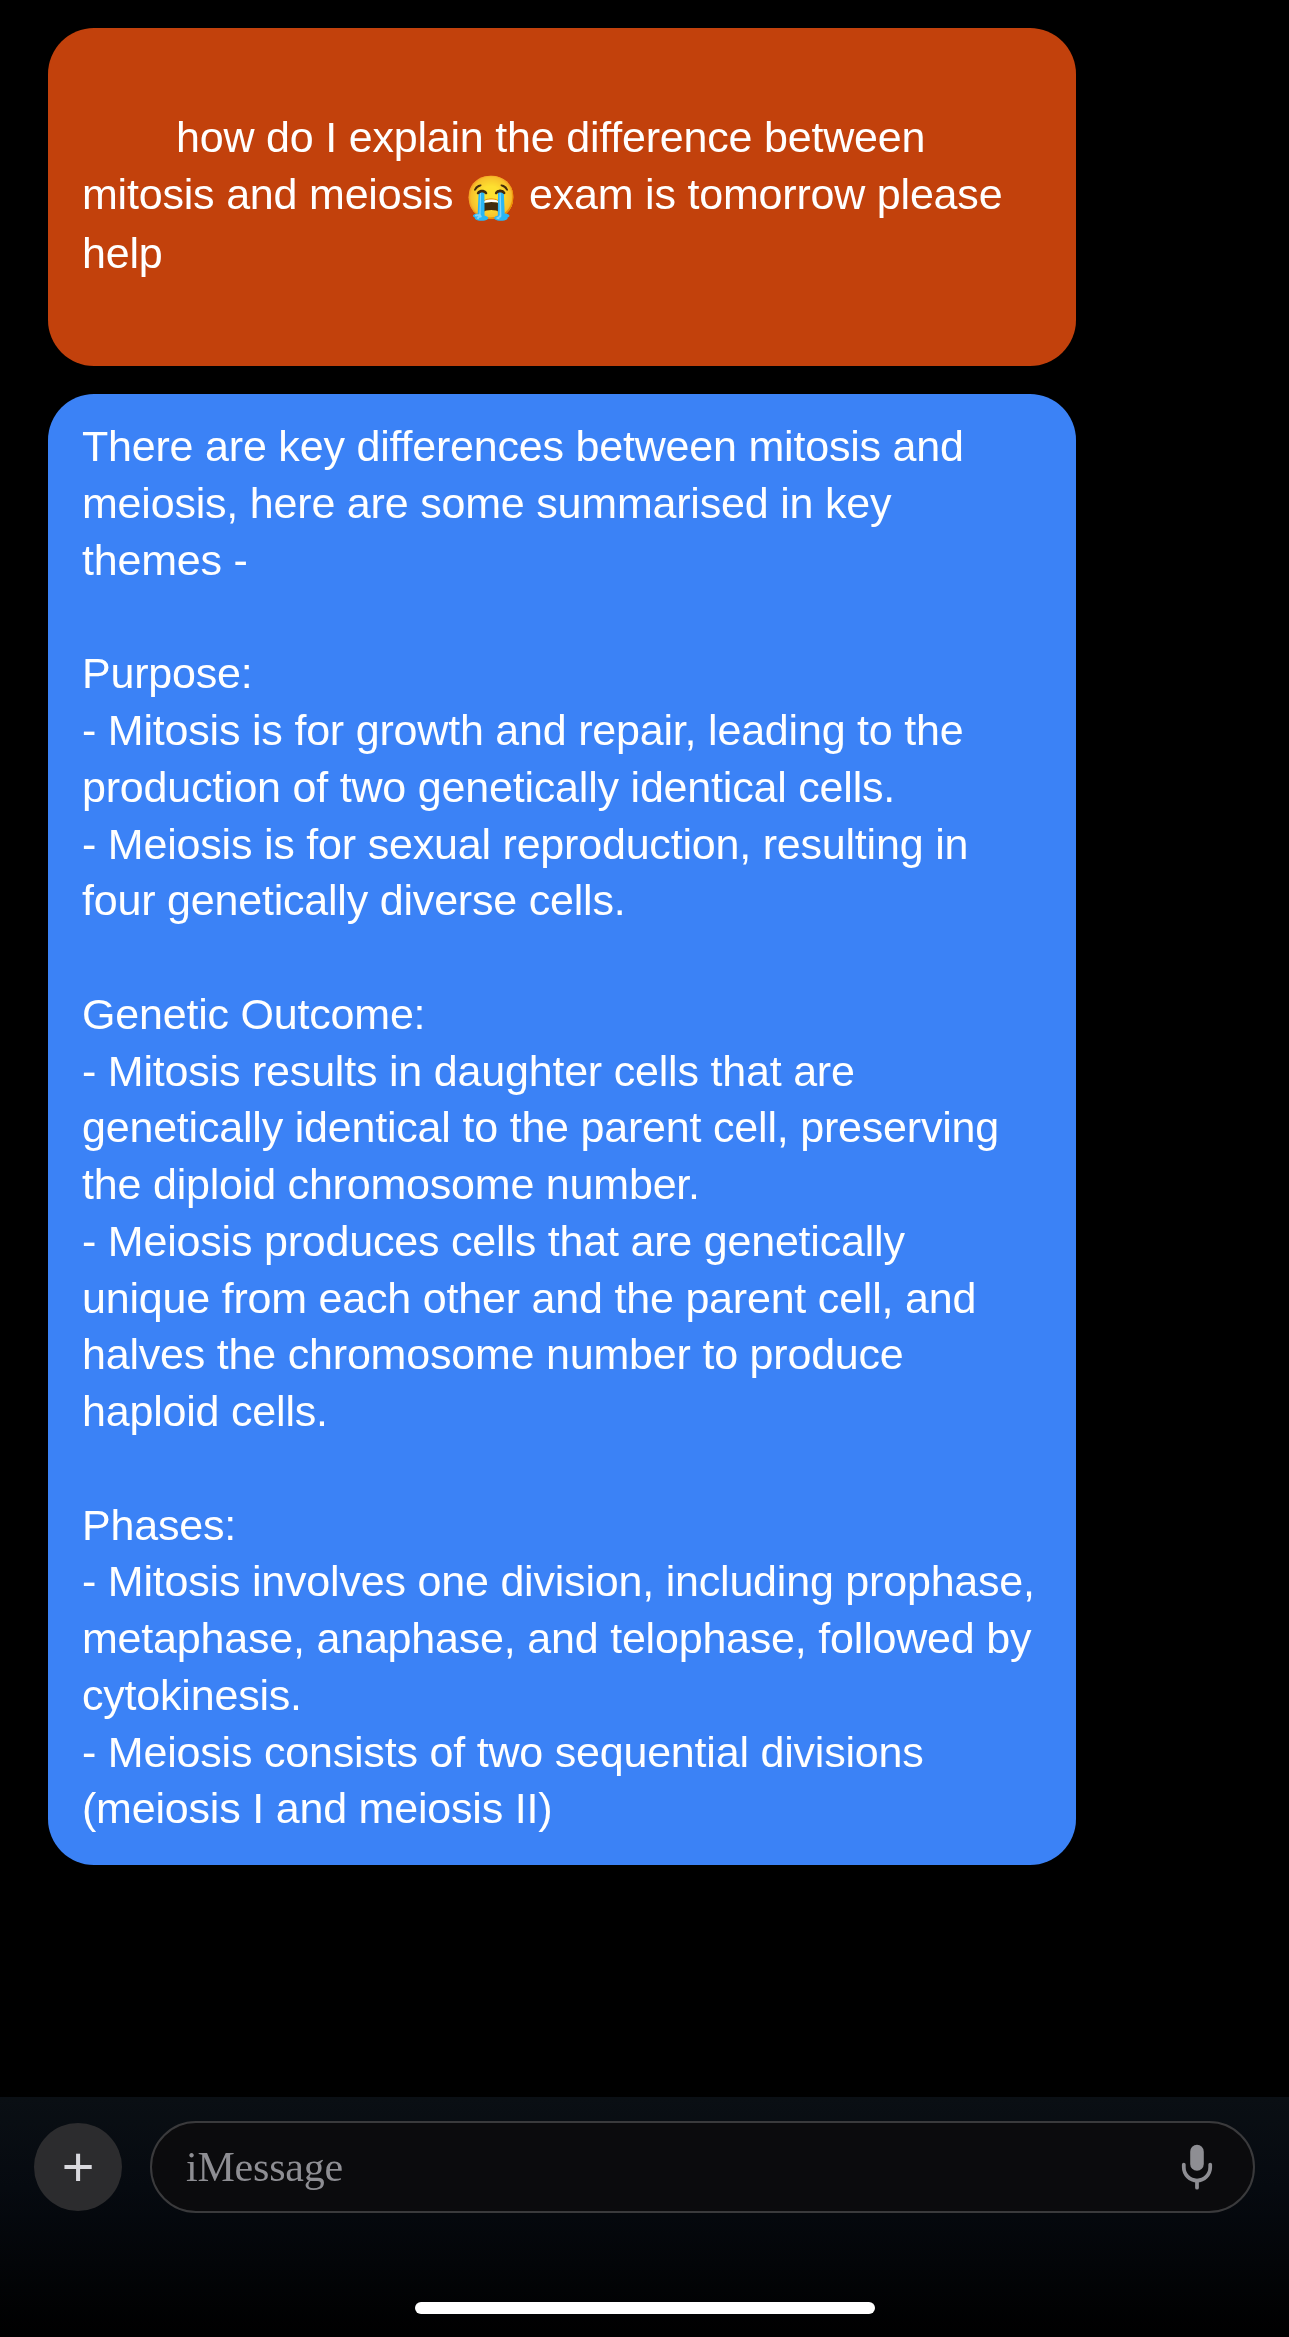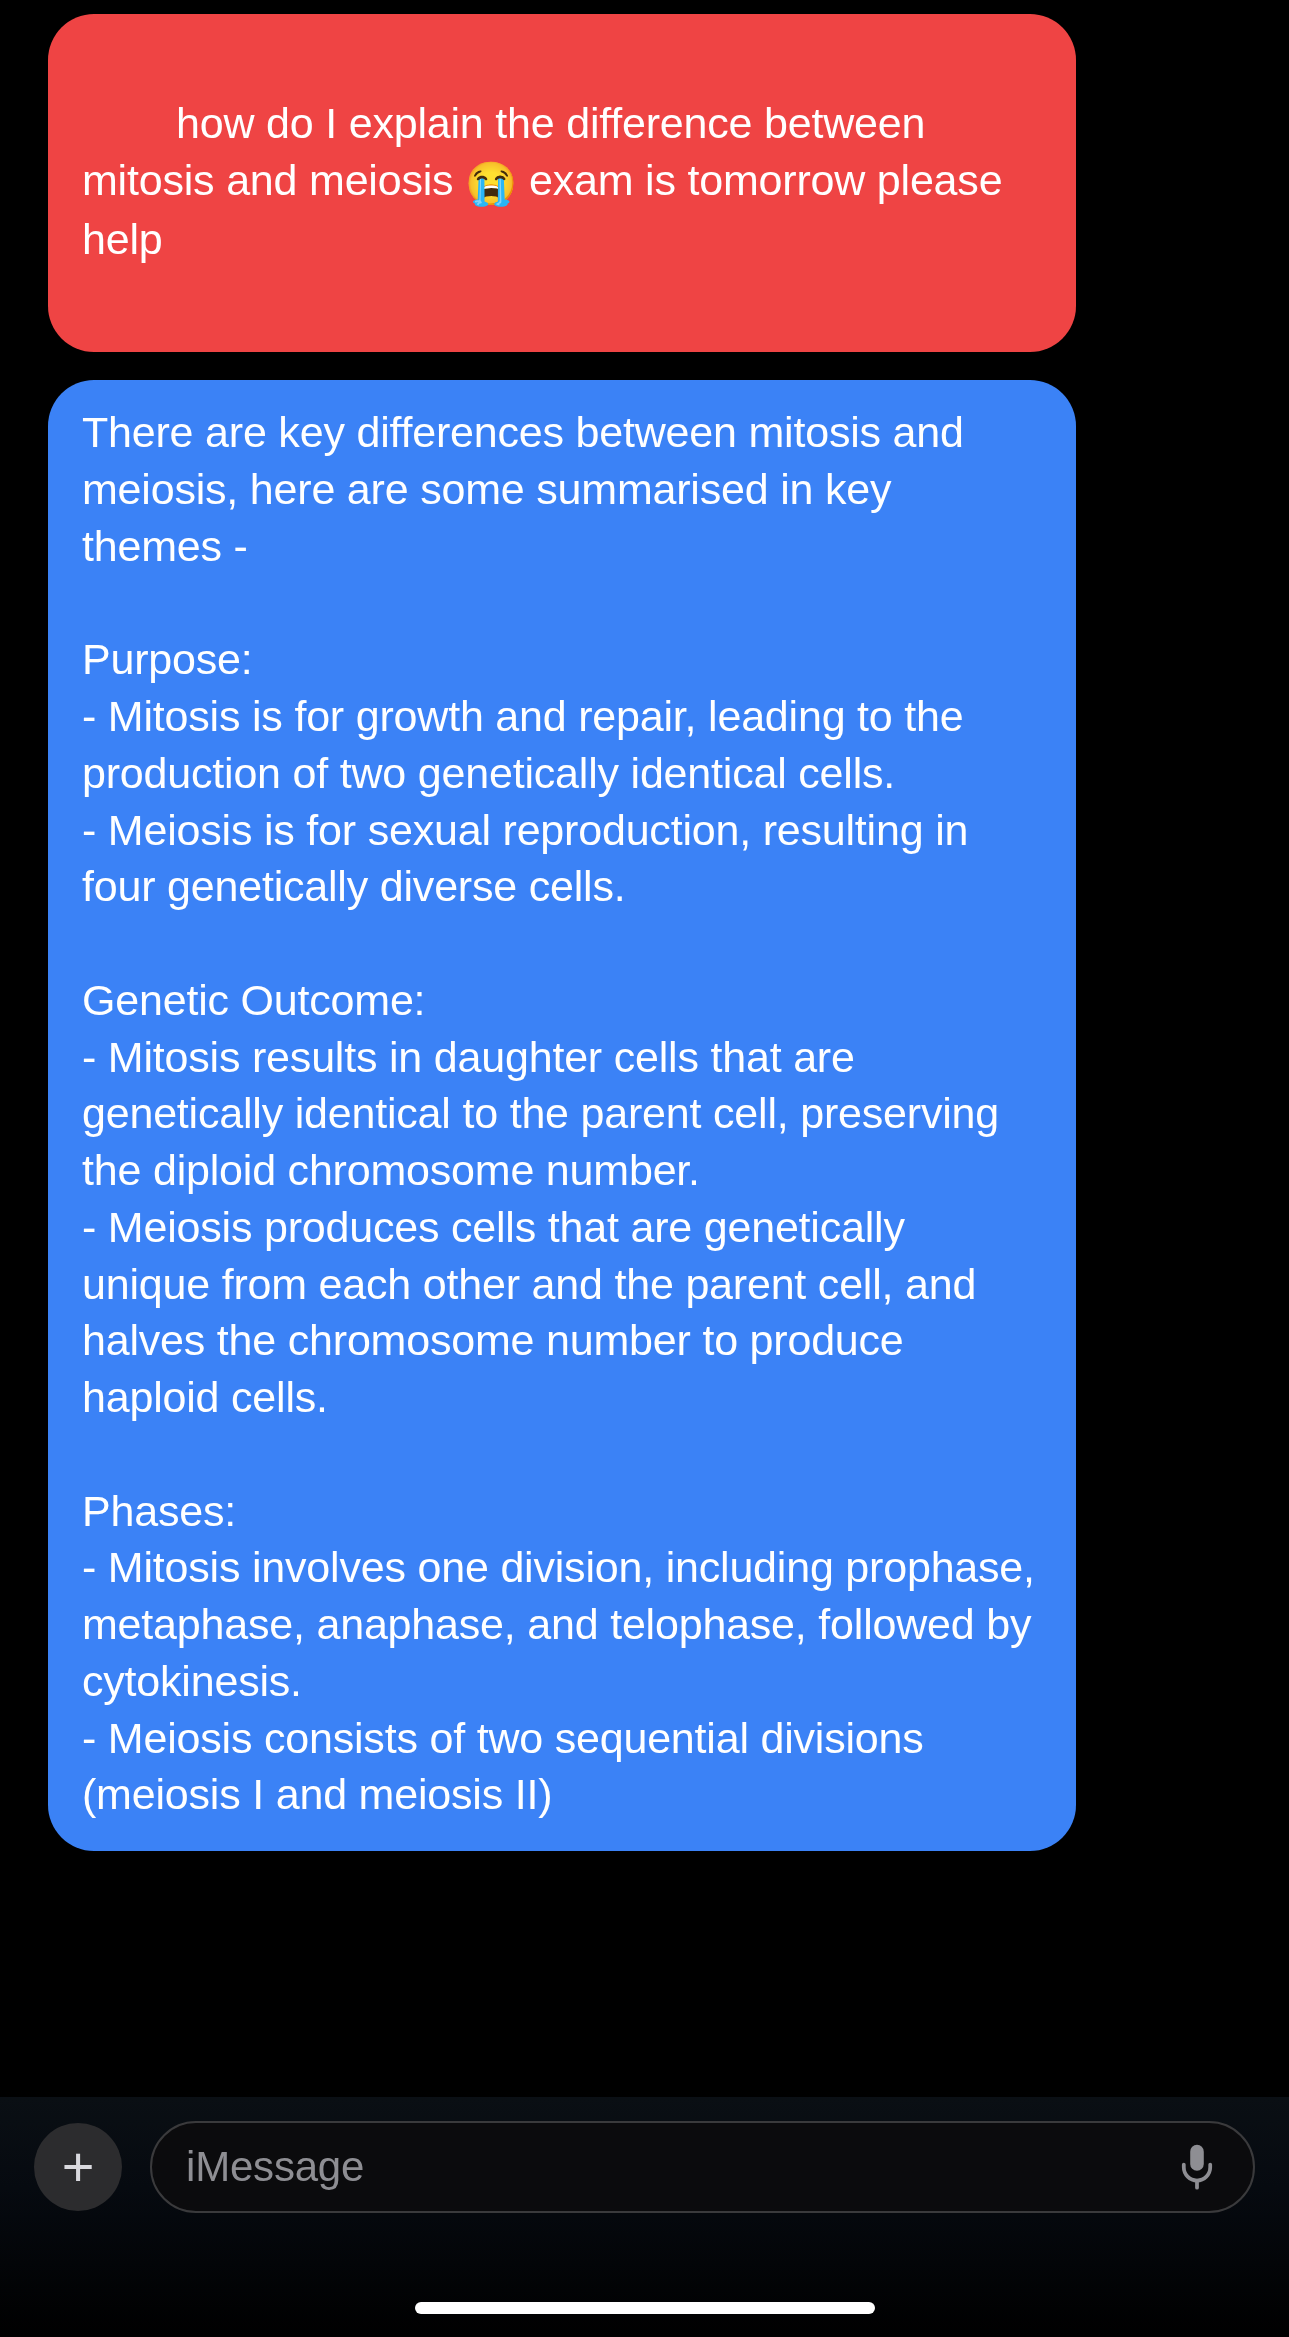--- a/index.html
+++ b/index.html
@@ -48,23 +48,23 @@
     max-width: 960px;
     border-radius: 46px;
     padding: 24px 34px 28px 34px;
     font-size: 43px;
     line-height: 1.32;
     letter-spacing: -0.2px;
     white-space: pre-wrap;
     word-wrap: break-word;
   }
   .bubble.incoming {
-    background: #ef4444;
+    background: #c2410c;
     color: #ffffff;
-    margin-top: 14px;
+    margin-top: 28px;
     border-bottom-left-radius: 46px;
   }
   .bubble.incoming::after {
     content: "";
     position: absolute;
     left: -14px;
     bottom: 0px;
     width: 40px;
     height: 34px;
     background: #3a3a3c;
@@ -138,20 +138,21 @@
     display: flex;
     align-items: center;
     padding: 0 34px;
     box-sizing: border-box;
   }
   .input-text {
     flex: 1 1 auto;
     color: #8e8e93;
     font-size: 42px;
     letter-spacing: -0.2px;
+    font-family: Liberation Serif, serif;
   }
   .mic-icon {
     flex: 0 0 auto;
     width: 44px;
     height: 50px;
     display: flex;
     align-items: center;
     justify-content: center;
   }
 

